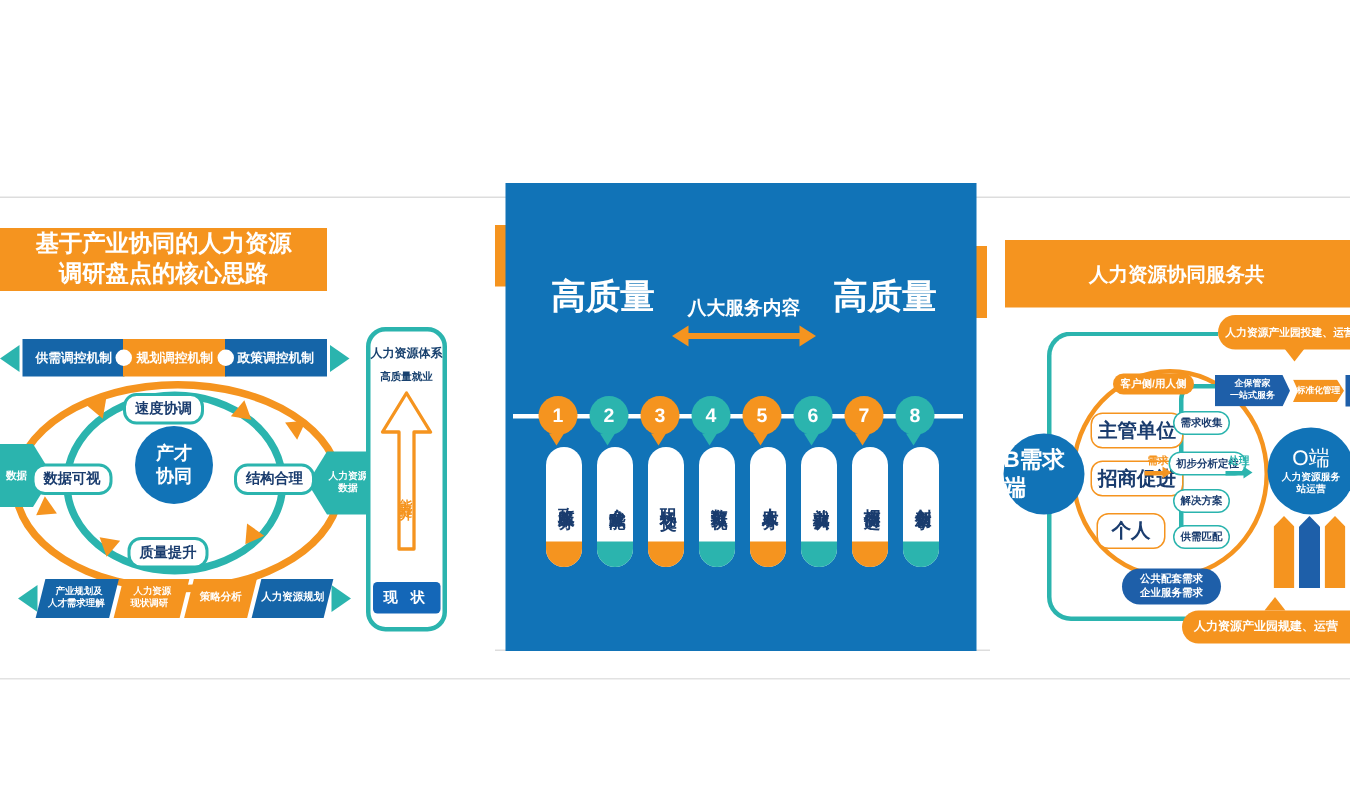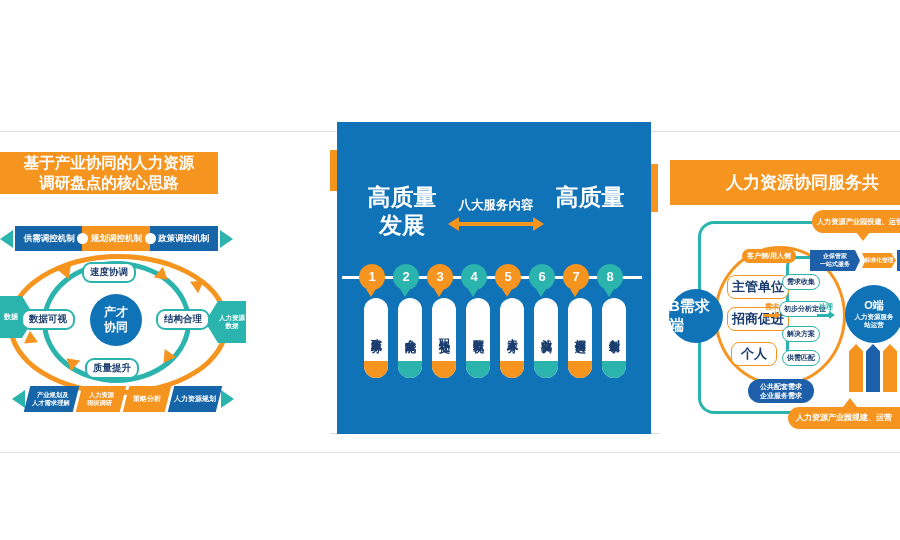--- a/index.html
+++ b/index.html
@@ -26,21 +26,21 @@
 
   .outer-ellipse{left:8px;top:254px;width:221px;height:141px;border:5px solid #F5941F;border-radius:50%;box-sizing:border-box;z-index:1;}
   .inner-ring{left:42px;top:261px;width:149px;height:122px;border:5px solid #2BB4AE;border-radius:50%;box-sizing:border-box;z-index:1;}
   .ah{width:0;height:0;border-left:7px solid transparent;border-right:7px solid transparent;border-bottom:12px solid #F5941F;z-index:2;}
   .ah1{left:60px;top:264px;transform:rotate(40deg);}
   .ah2{left:156px;top:270px;transform:rotate(130deg);}
   .ah3{left:160px;top:352px;transform:rotate(215deg);}
   .ah4{left:64px;top:356px;transform:rotate(310deg);}
   .ah5{left:22px;top:334px;transform:rotate(235deg);}
   .ah6{left:192px;top:278px;transform:rotate(55deg);}
-  .center-circle{left:90px;top:294px;width:52px;height:52px;border-radius:50%;background:#1173B7;color:#fff;
+  .center-circle{left:90px;top:284px;width:52px;height:52px;border-radius:50%;background:#1173B7;color:#fff;
     font-weight:bold;font-size:12px;line-height:1.25;display:flex;flex-direction:column;align-items:center;justify-content:center;z-index:3;}
   .np{background:#fff;border:2px solid #2BB4AE;border-radius:9px;color:#1A3C6E;font-weight:bold;
     font-size:9.5px;padding:2px 6px;white-space:nowrap;z-index:3;}
   .np1{left:82px;top:262px;}
   .np2{left:21px;top:309px;}
   .np3{left:156px;top:309px;}
   .np4{left:85px;top:358px;}
 
   .edge-arrow-right{left:0;top:296px;width:22px;height:42px;background:#2BB4AE;color:#fff;font-size:7px;font-weight:bold;
     display:flex;align-items:center;justify-content:center;z-index:2;}
@@ -92,21 +92,21 @@
   .co{background:#F5941F;}
   .ct{background:#2BB4AE;}
   .tco{border-top:8px solid #F5941F;}
   .tct{border-top:8px solid #2BB4AE;}
   .sx0{left:359px;}.sx1{left:393px;}.sx2{left:427px;}.sx3{left:461px;}.sx4{left:495px;}.sx5{left:529px;}.sx6{left:563px;}.sx7{left:597px;}
   .px0{left:364px;}.px1{left:398px;}.px2{left:432px;}.px3{left:466px;}.px4{left:500px;}.px5{left:534px;}.px6{left:568px;}.px7{left:602px;}
   .qx0{left:360px;}
 
   
   .rp-band{left:670px;top:160px;width:230px;height:45px;background:#F5941F;z-index:2;}
-  .rp-title{position:absolute;left:56px;top:0;height:27px;line-height:45px;color:#fff;font-weight:bold;font-size:17px;white-space:nowrap;text-align:center;}
+  .rp-title{position:absolute;left:56px;top:0;height:27px;line-height:45px;color:#fff;font-weight:bold;font-size:13px;white-space:nowrap;text-align:center;}
   .rp-callout-top{left:812px;top:210px;width:96px;height:23px;background:#F5941F;border-radius:12px 0 0 12px;color:#fff;
     font-size:7.2px;font-weight:bold;line-height:23px;text-align:center;white-space:nowrap;z-index:3;}
   .rp-ptr-down{left:856px;top:232px;width:0;height:0;border-left:7px solid transparent;border-right:7px solid transparent;border-top:9px solid #F5941F;z-index:3;}
   .rp-connector{left:698px;top:221px;width:114px;height:193px;border-left:3px solid #2BB4AE;border-top:3px solid #2BB4AE;
     border-bottom:3px solid #2BB4AE;border-radius:16px 0 0 16px;box-sizing:border-box;z-index:1;}
   .rp-ellipse{left:714px;top:246px;width:132px;height:140px;border:3px solid #F5941F;border-radius:50%;box-sizing:border-box;z-index:1;}
   .rp-ellipse-label{left:742px;top:249px;background:#F5941F;border-radius:9px;padding:2px 5px;color:#fff;font-size:7px;font-weight:bold;white-space:nowrap;z-index:3;}
   .rp-colline{left:786px;top:256px;width:26px;height:108px;border-left:3px solid #2BB4AE;border-top:3px solid #2BB4AE;border-top-left-radius:10px;box-sizing:border-box;z-index:1;}
   .b-circle{left:669px;top:289px;width:54px;height:54px;background:#1173B7;border-radius:50%;color:#fff;font-weight:bold;font-size:15px;
     display:flex;align-items:center;justify-content:center;z-index:3;}
@@ -123,21 +123,21 @@
   .flow-label{font-size:7px;font-weight:bold;white-space:nowrap;z-index:4;}
   .fl-demand{left:765px;top:302px;color:#F5941F;}
   .fl-handle{left:819px;top:302px;color:#2BB4AE;}
   .mini-arrow{width:13px;height:3px;z-index:4;}
   .ma-demand{left:763px;top:314px;background:#F5941F;}
   .ma-demand::after{content:"";position:absolute;right:-5px;top:-3px;border-top:4.5px solid transparent;border-bottom:4.5px solid transparent;border-left:6px solid #F5941F;}
   .ma-handle{left:817px;top:314px;background:#2BB4AE;}
   .ma-handle::after{content:"";position:absolute;right:-5px;top:-3px;border-top:4.5px solid transparent;border-bottom:4.5px solid transparent;border-left:6px solid #2BB4AE;}
   .o-circle{left:845px;top:285px;width:58px;height:58px;background:#1173B7;border-radius:50%;color:#fff;z-index:3;
     display:flex;flex-direction:column;align-items:center;justify-content:center;line-height:1.25;}
-  .o-l1{font-size:11px;font-weight:bold;}
+  .o-l1{font-size:14px;font-weight:normal;}
   .o-l2,.o-l3{font-size:6.5px;font-weight:bold;}
   .pennant{top:344px;width:14px;height:48px;clip-path:polygon(50% 0,100% 15%,100% 100%,0 100%,0 15%);color:#fff;z-index:3;
     display:flex;align-items:flex-end;justify-content:center;}
   .pennant .vtxt2{writing-mode:vertical-rl;text-orientation:upright;font-size:6.5px;font-weight:bold;margin-bottom:3px;}
   .pn1{left:849px;background:#F5941F;}
   .pn2{left:866px;background:#1E5FA9;}
   .pn3{left:883px;background:#F5941F;}
   .blue-pill{left:748px;top:379px;width:66px;height:24px;background:#1E5FA9;border-radius:12px;color:#fff;font-size:7px;font-weight:bold;
     display:flex;flex-direction:column;align-items:center;justify-content:center;line-height:1.35;z-index:3;white-space:nowrap;}
   .chev-blue{left:810px;top:250px;width:50px;height:21px;background:#1E5FA9;clip-path:polygon(0 0,90% 0,100% 50%,90% 100%,0 100%);
@@ -192,20 +192,31 @@
   <div class="abs np np4">质量提升</div>
 
   <div class="abs edge-arrow-right">
     <div>数据</div>
   </div>
   <div class="abs edge-arrow-left">
     <div>人力资源</div>
     <div>数据</div>
   </div>
 
+  <div class="abs hr-box">
+    <div class="hr-title">人力资源体系</div>
+    <div class="hr-sub">高质量就业</div>
+    <div class="hr-arrow">
+      <svg width="36" height="108" viewBox="0 0 36 108">
+        <path d="M18 2 L34 28 L23 28 L23 106 L13 106 L13 28 L2 28 Z" fill="#ffffff" stroke="#F5941F" stroke-width="2.2" stroke-linejoin="round"></path>
+      </svg>
+    </div>
+    <div class="ability-text">能力提升</div>
+    <div class="status-btn">现 状</div>
+  </div>
 
   <div class="abs ribbon-bottom">
     <div class="tri-l"></div>
     <div class="bseg blue b1">
       <div>产业规划及</div>
       <div>人才需求理解</div>
     </div>
     <div class="bseg orange b2">
       <div>人力资源</div>
       <div>现状调研</div>
@@ -219,21 +230,20 @@
     <div class="tri-r"></div>
   </div>
 
 
   <div class="abs c-sliver-l"></div>
   <div class="abs c-sliver-r"></div>
   <div class="abs c-panel"></div>
 
   <div class="abs hq hq-left">
     <div>高质量</div>
-    <div>发展</div>
   </div>
   <div class="abs eight-label">八大服务内容</div>
   <div class="abs dbl-arrow">
       <div class="bar"></div>
     </div>
   <div class="abs hq hq-right">
     <div>高质量</div>
   </div>
 
   <div class="abs c-line"></div>

